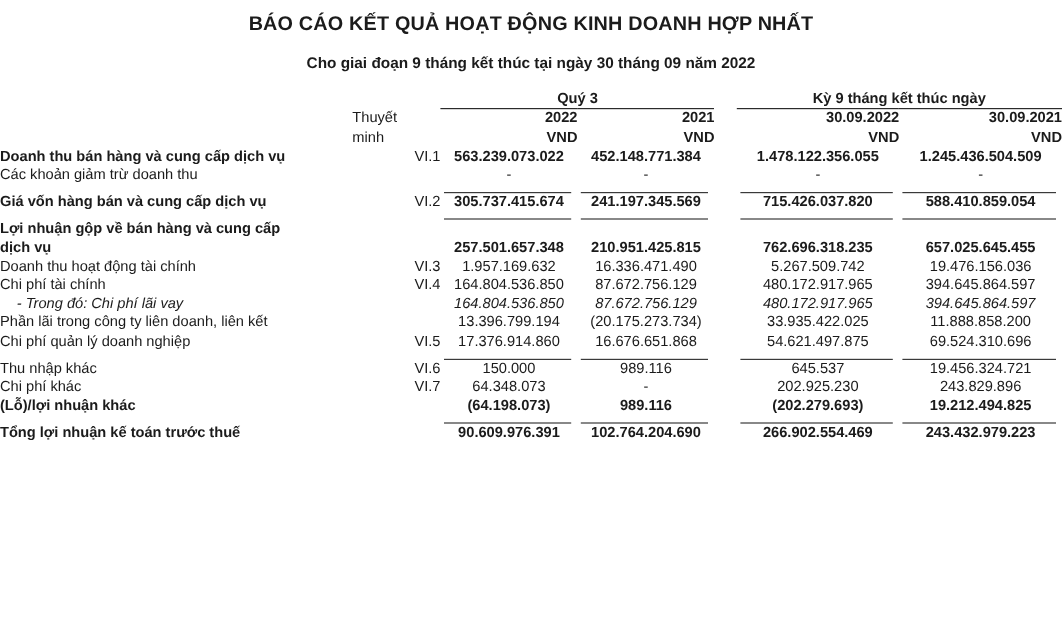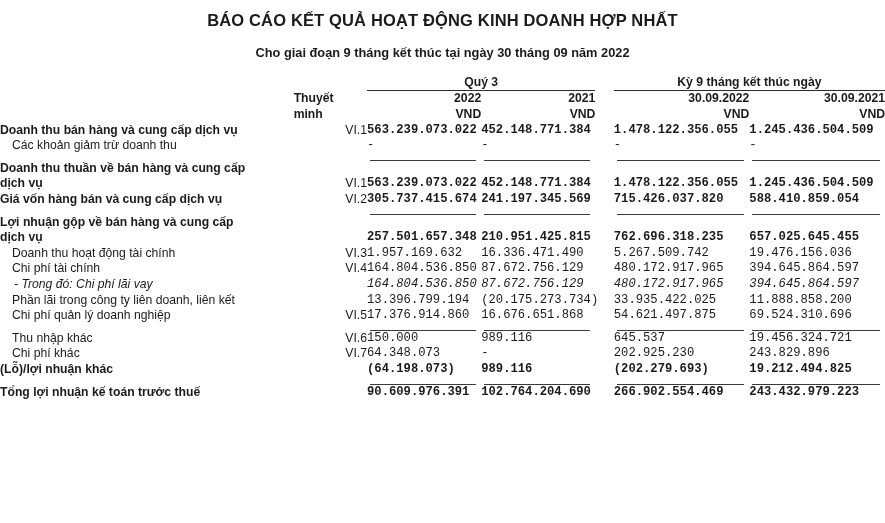--- a/index.html
+++ b/index.html
@@ -73,57 +73,56 @@
     text-align: right;
     font-size: 12.3px;
     font-weight: bold;
     padding-top: 4px;
     padding-right: 5px;
     white-space: nowrap;
   }
   .sub-head-left {
     text-align: left;
     font-size: 12.3px;
-    font-weight: bold;
+    font-weight: normal;
     padding-top: 4px;
     padding-left: 10px;
     white-space: nowrap;
     vertical-align: top;
   }
   .vnd {
     text-align: right;
     font-size: 12.3px;
     font-weight: bold;
     padding-right: 5px;
     white-space: nowrap;
   }
 
   
   .lbl {
     text-align: left;
     padding-right: 6px;
     white-space: pre-line;
   }
   .lbl.bold   { font-weight: bold; }
-  .lbl.ind1   { padding-left: 12px; }
+  .lbl.ind1   { }
   .lbl.ind2   { padding-left: 14px; font-style: italic; }
 
   .note {
     text-align: right;
     padding-left: 10px;
     white-space: nowrap;
     font-weight: normal;
   }
 
   .num {
-    text-align: left;
+    text-align: center;
     padding-right: 5px;
     white-space: nowrap;
     font-variant-numeric: tabular-nums;
-    font-family: Liberation Mono, monospace;
   }
   .num.bold { font-weight: bold; }
   .num.ital { font-style: italic; }
 
   .rowpad  > td { padding-top: 9px; }
 
   
   tr.ruler td { padding: 0; height: 7px; }
   tr.ruler td.rule > i {
     display: block;
@@ -212,30 +211,20 @@
           </td>
           <td class="norule"></td>
           <td class="rule">
             <i></i>
           </td>
           <td class="rule">
             <i></i>
           </td>
         </tr>
         <tr class="rowpad">
-          <td class="lbl bold">Doanh thu thuần về bán hàng và cung cấp
-dịch vụ</td>
-          <td class="note">VI.1</td>
-          <td class="num bold">563.239.073.022</td>
-          <td class="num bold">452.148.771.384</td>
-          <td></td>
-          <td class="num bold">1.478.122.356.055</td>
-          <td class="num bold">1.245.436.504.509</td>
-        </tr>
-        <tr class="rowpad">
           <td class="lbl bold">Giá vốn hàng bán và cung cấp dịch vụ</td>
           <td class="note">VI.2</td>
           <td class="num bold">305.737.415.674</td>
           <td class="num bold">241.197.345.569</td>
           <td></td>
           <td class="num bold">715.426.037.820</td>
           <td class="num bold">588.410.859.054</td>
         </tr>
         <tr class="ruler">
           <td class="norule"></td>

